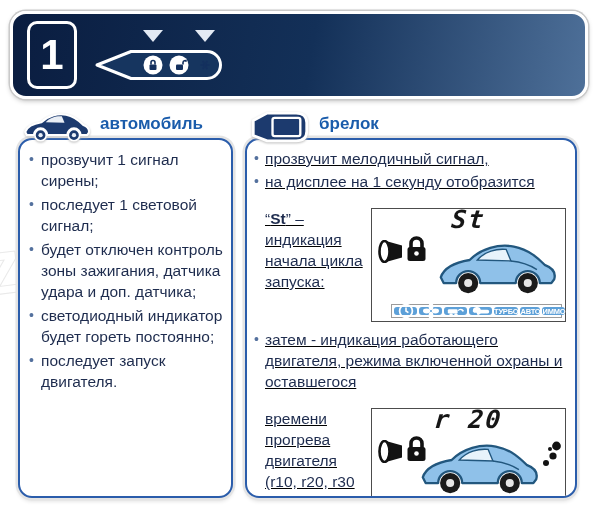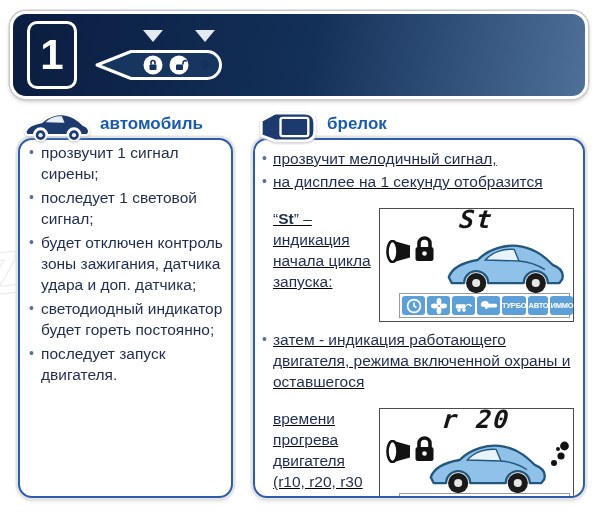--- a/index.html
+++ b/index.html
@@ -17,29 +17,29 @@
     box-shadow:0 0 0 1.5px #c9c9c9, 0 2px 5px rgba(0,0,0,.25);
     background:linear-gradient(100deg,#0a1d40 0%,#133058 52%,#4e7099 100%);
     display:flex; align-items:center; padding:0 8px 0 14px; gap:14px; }
   .step-number { width:50px; height:68px; border:3px solid #fff; border-radius:10px;
     color:#fff; font-size:42px; font-weight:bold; display:flex; align-items:center;
     justify-content:center; flex-shrink:0; }
   .step-text { color:#fff; font-weight:bold; font-size:16.5px; line-height:1.33; flex:1; }
   .fob-graphic { width:150px; height:80px; flex-shrink:0; }
 
   
-  .columns { position:absolute; left:18px; top:104px; display:flex; gap:20px; }
+  .columns { position:absolute; left:18px; top:104px; display:flex; gap:12px; }
   .col-car { width:215px; } .col-fob { width:332px; }
   .col-header { display:flex; align-items:flex-end; gap:8px; height:42px; position:relative;
     z-index:2; margin-bottom:-8px; padding-left:4px; }
   .col-header svg { filter:drop-shadow(0 1px 1px #bdbdbd); }
   .col-label { color:#1a5cab; font-weight:bold; font-size:17px; padding-bottom:12px; }
   .panel { border:2.5px solid #2b5dab; border-radius:14px; background:#fff; height:360px;
     box-shadow:0 0 0 2.5px #e4e4e4, 0 3px 4px rgba(0,0,0,.14); overflow:hidden; }
-  .col-car .panel { padding:2px 6px 0 4px; }
+  .col-car .panel { padding:9px 6px 0 4px; }
   .col-fob .panel { padding:8px 4px 0 2px;text-decoration:underline; }
 
   ul.bullets { list-style:none; color:#1e2c4e; font-size:15.5px; line-height:21px; }
   ul.bullets li { position:relative; padding-left:17px; margin-bottom:3px; }
   .col-fob ul.bullets li { padding-left:16px; margin-bottom:2px; }
   ul.bullets li::before { content:"•"; position:absolute; left:5px; top:0; color:#54719e; font-size:14px; }
 
   .row { display:flex; align-items:flex-start; margin-top:16px; }
   .side { width:106px; padding-right:4px; flex-shrink:0; }
 
@@ -47,21 +47,21 @@
   .lcd { position:relative; width:195px; height:114px; border:1.5px solid #4c4c4c;
     background:#fff; flex-shrink:0; }
   .lcd-digits { position:absolute; top:0; left:0; right:0; text-align:center;
     font-family:"DejaVu Sans Mono",monospace; font-weight:bold; font-style:italic;
     font-size:25px; letter-spacing:2px; color:#161616; transform:skewX(-5deg); }
   .lcd-speaker { position:absolute; left:5px; top:31px; }
   .lcd-lock { position:absolute; left:33px; top:26px; }
   .lcd-carsvg { position:absolute; right:5px; top:26px; width:125px; }
   .lcd2 .lcd-carsvg { right:23px; }
   .lcd-exhaust { position:absolute; right:2px; top:28px; }
-  .lcd-tiles { position:absolute; left:19px; right:3px; bottom:3px; height:25px;
+  .lcd-tiles { position:absolute; left:19px; right:3px; bottom:3px; height:14px;
     border:1px solid #9b9b9b; display:flex; gap:2px; padding:2px; }
   .tile { background:#5da0d8; border-radius:3px; display:flex; align-items:center;
     justify-content:center; color:#fff; font-weight:bold; font-size:7.5px; letter-spacing:-0.2px; }
   .tile.icon { width:23px; flex:0 0 auto; }
   .tile.text { flex:1 1 auto; }
 </style>
 </head>
 <body>
 
 <div class="watermark wm1">zvol</div>

